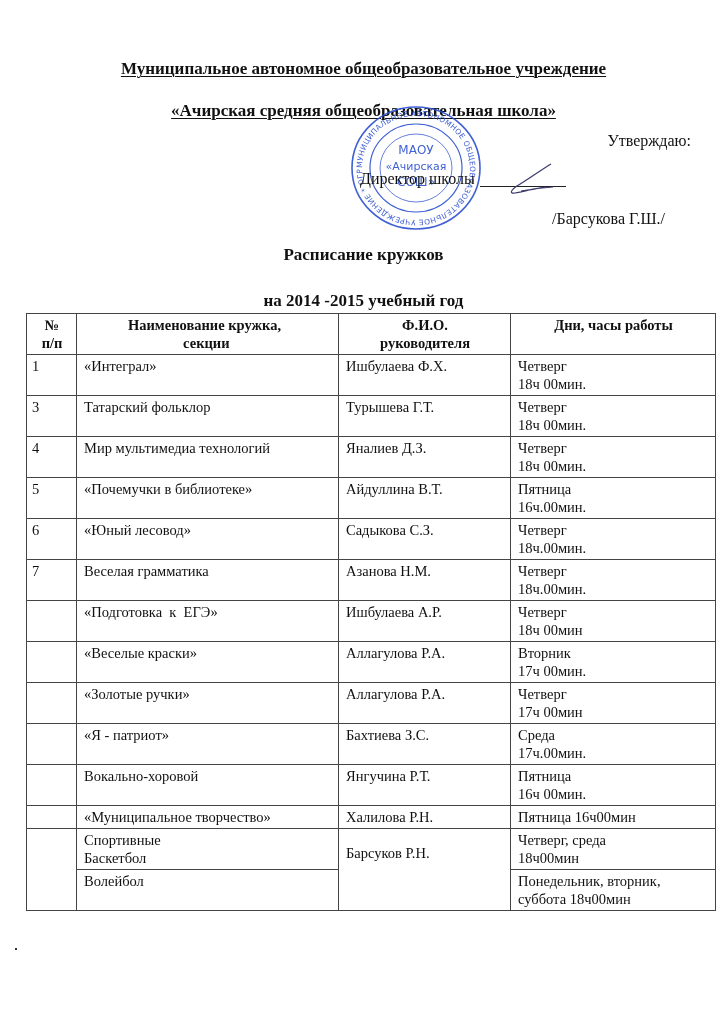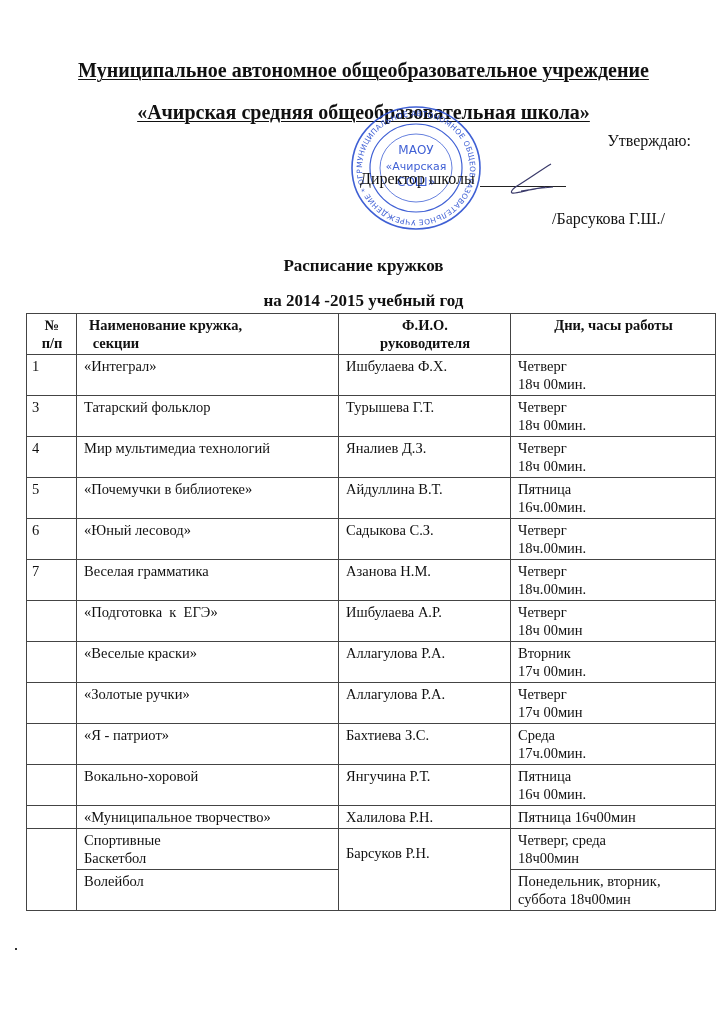--- a/index.html
+++ b/index.html
@@ -3,21 +3,21 @@
   <meta charset="utf-8">
   <style>
     html, body { margin: 0; padding: 0; background: #ffffff; }
     body {
       width: 727px; height: 1024px; position: relative; overflow: hidden;
       font-family: "Liberation Serif", "DejaVu Serif", serif;
       color: #111111;
     }
     .org-line {
       position: absolute; left: 0; width: 727px; text-align: center;
-      font-weight: bold; font-size: 20px; text-decoration: underline;
+      font-weight: bold; font-size: 17px; text-decoration: underline;
       text-decoration-thickness: 1px; text-underline-offset: 2px;
     }
     #org1 { top: 59px; }
     #org2 { top: 101px; }
     .approve {
       position: absolute; right: 36px; top: 132px; font-size: 16px;
     }
     .director-row {
       position: absolute; left: 360px; top: 170px; font-size: 16px;
       width: 360px; height: 22px;
@@ -32,33 +32,33 @@
       position: absolute; left: 505px; top: 160px; width: 60px; height: 36px;
     }
     .stamp {
       position: absolute; left: 349px; top: 104px; width: 134px; height: 128px;
       opacity: 0.9;
     }
     .title {
       position: absolute; left: 0; width: 727px; text-align: center;
       font-weight: bold; font-size: 17px;
     }
-    #title1 { top: 256px; }
+    #title1 { top: 245px; }
     #title2 { top: 291px; }
     table.sched {
       position: absolute; left: 26px; top: 313px;
       border-collapse: collapse; font-size: 14.5px;
       table-layout: fixed; width: 689px;
     }
     table.sched td, table.sched th {
       border: 1px solid #444; vertical-align: top;
       padding: 2px 6px 2px 7px; line-height: 18px;
     }
     table.sched th { font-weight: bold; text-align: center; font-size: 14.5px; height: 36px; }
-    table.sched th.left { text-align: left; padding-left: 12px; }
+    table.sched th.left { text-align: center; padding-left: 0; }
     table.sched td.num { padding-left: 5px; }
     table.sched tr.body-row td { height: 34px; }
     table.sched tr.single td { height: 18px; }
     table.sched td.mid { vertical-align: middle; }
     .cell-line { display: block; }
     .dot { position: absolute; left: 15px; top: 948px; width: 2px; height: 2px; background: #333; }
   </style>
 </head>
 <body>
 

